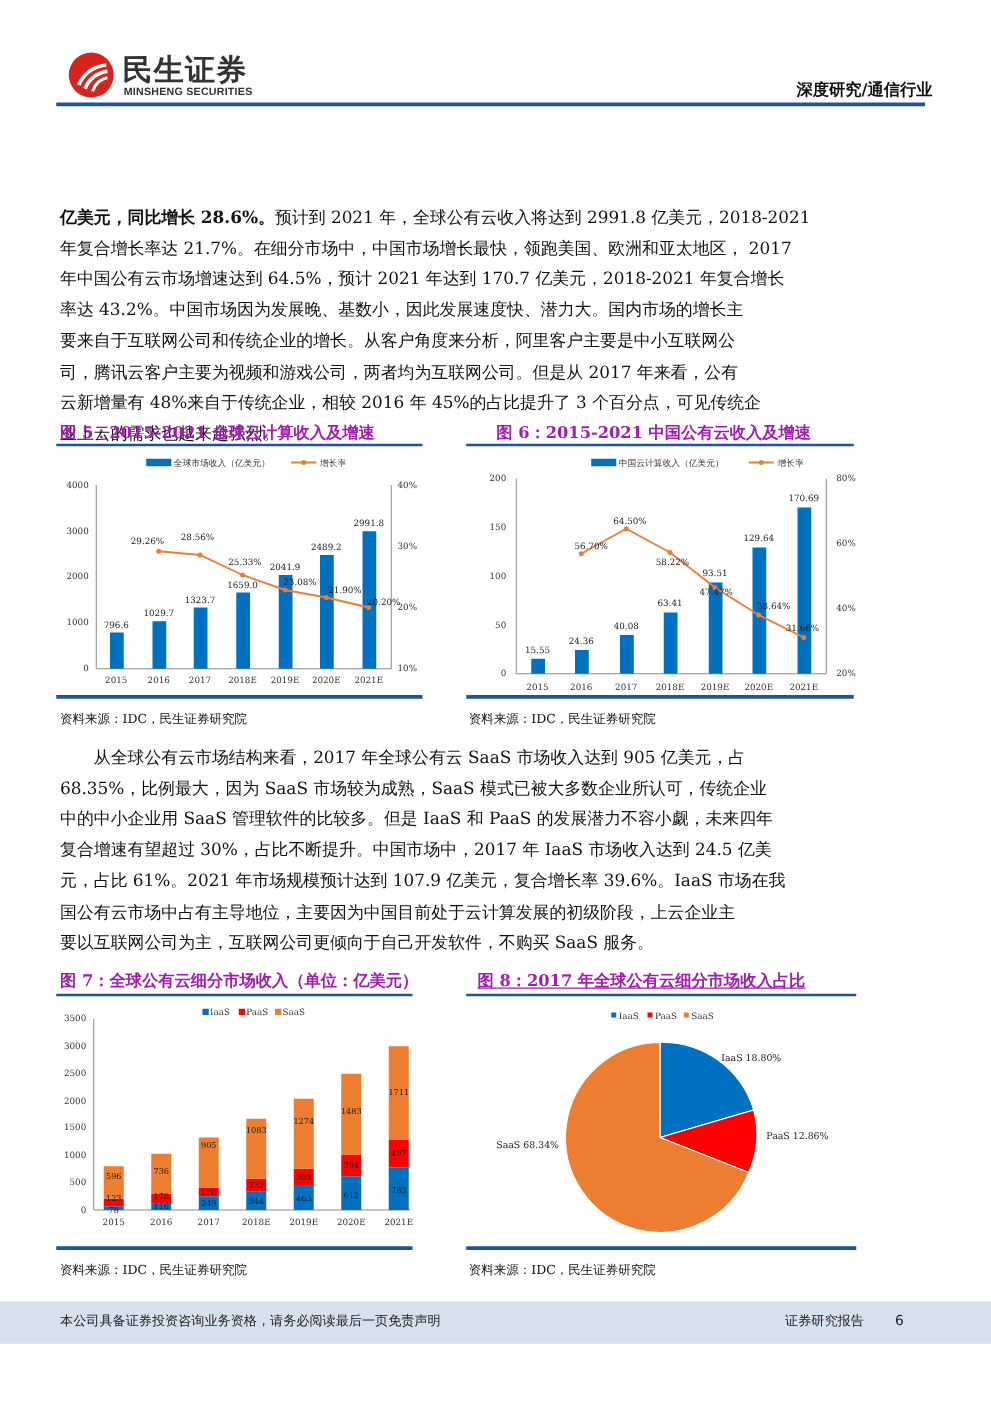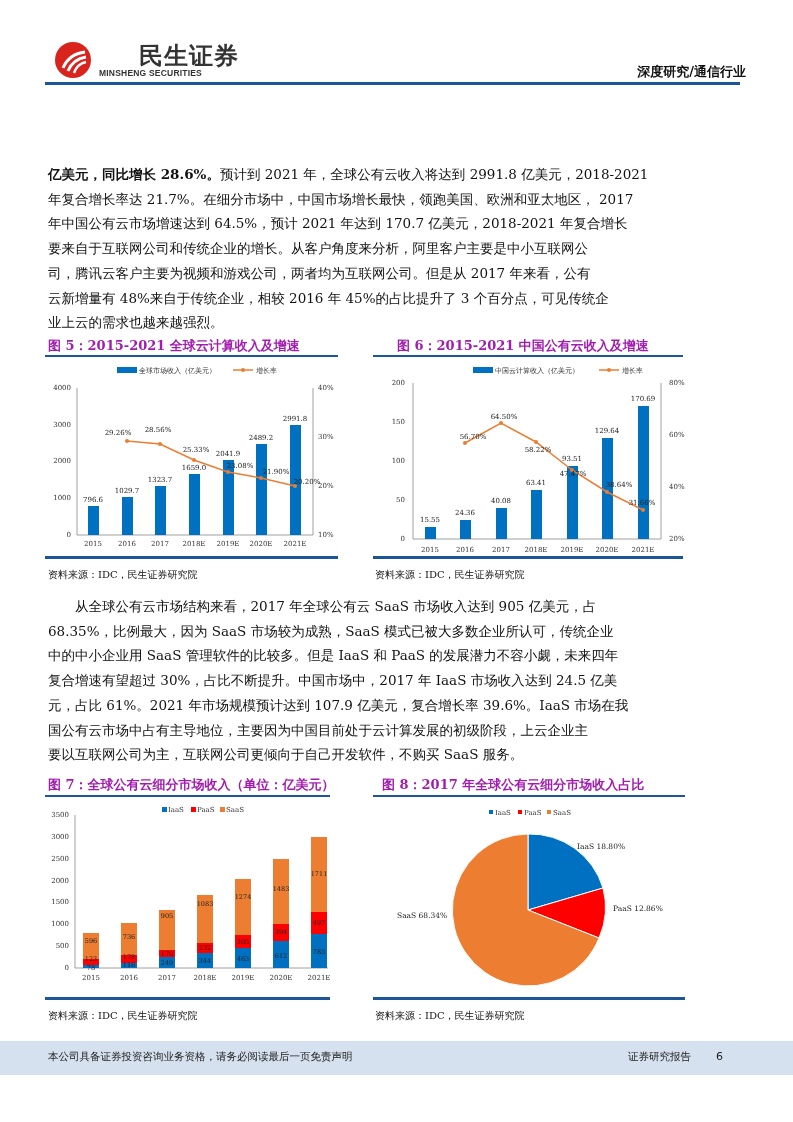--- a/index.html
+++ b/index.html
@@ -1,20 +1,20 @@
 <!DOCTYPE html>
 <html><head>
 <meta charset="utf-8">
 <style>
   html, body { margin:0; padding:0; background:#fff; }
   body { width:793px; height:1122px; position:relative; overflow:hidden;
          font-family:"DejaVu Serif","Liberation Serif",serif; color:#111; }
   .abs { position:absolute; }
   .logo-circle { left:55px; top:42px; width:36px; height:36px; border-radius:50%; background:#d9241d; }
-  .logo-cn { left:98px; top:40px; font-family:Liberation Serif, serif; font-weight:bold; font-size:24px; color:#333; letter-spacing:1px;margin-left:41px; }
+  .logo-cn { left:98px; top:40px; font-family:Liberation Serif, serif; font-weight:bold; font-size:24px; color:#333; letter-spacing:1px; }
   .logo-en { left:99px; top:68px; font-family:"Liberation Sans","DejaVu Sans",sans-serif; font-weight:bold; font-size:8.5px; color:#333; letter-spacing:0.2px; }
   .header-right { right:47px; top:63px; font-family:"DejaVu Serif",serif; font-weight:bold; font-size:13px; }
   .header-rule { left:45px; top:82px; width:695px; height:3px; background:#1c5598; }
   .para { left:48px; width:700px; font-size:13.5px; line-height:24.7px; text-align:justify; }
   .para p { margin:0; }
   .fig-title { font-weight:bold; font-size:13px; color:#a21caf; }
   .fig-rule { height:2px; background:#1c5598; }
   .source { font-size:10px; color:#111; }
   .footer { left:0; top:1041px; width:793px; height:34px; background:#d5e1ee; }
   .footer-left { left:48px; top:1050px; font-family:"DejaVu Sans","Liberation Sans",sans-serif; font-size:10.5px; color:#222; }
@@ -34,20 +34,21 @@
 </div>
 <div class="abs logo-cn">民生证券</div>
 <div class="abs logo-en">MINSHENG SECURITIES</div>
 <div class="abs header-right">深度研究/通信行业</div>
 <div class="abs header-rule"></div>
 
 <div class="abs para" style="top:126px;margin-top:36px;">
   <p><b>亿美元，同比增长 28.6%。</b><span>预计到 2021 年，全球公有云收入将达到 2991.8 亿美元，2018-2021</span></p>
   <p>年复合增长率达 21.7%。在细分市场中，中国市场增长最快，领跑美国、欧洲和亚太地区， 2017</p>
   <p>年中国公有云市场增速达到 64.5%，预计 2021 年达到 170.7 亿美元，2018-2021 年复合增长</p>
+  <p>率达 43.2%。中国市场因为发展晚、基数小，因此发展速度快、潜力大。国内市场的增长主</p>
   <p>要来自于互联网公司和传统企业的增长。从客户角度来分析，阿里客户主要是中小互联网公</p>
   <p>司，腾讯云客户主要为视频和游戏公司，两者均为互联网公司。但是从 2017 年来看，公有</p>
   <p>云新增量有 48%来自于传统企业，相较 2016 年 45%的占比提升了 3 个百分点，可见传统企</p>
   <p>业上云的需求也越来越强烈。</p>
 </div>
 
 <div class="abs fig-title" style="left:48px;top:337px;">图 5：2015-2021 全球云计算收入及增速</div>
 <div class="abs fig-rule" style="left:45px;top:355px;width:293px;"></div>
 <svg class="abs" style="left:45px;top:358px;" width="295" height="200">
 
@@ -288,21 +289,21 @@
     <text x="122" y="182">2017</text>
     <text x="160" y="182">2018E</text>
     <text x="198" y="182">2019E</text>
     <text x="236" y="182">2020E</text>
     <text x="274" y="182">2021E</text>
   </g>
 </svg>
 <div class="abs fig-rule" style="left:45px;top:997px;width:285px;height:3px;"></div>
 <div class="abs source" style="left:48px;top:1009px;">资料来源：IDC，民生证券研究院</div>
 
-<div class="abs fig-title" style="left:382px;top:776px;">图 8：2017 年全球公有云细分市场收入占比</div>
+<div class="abs fig-title" style="left:382px;top:776px;text-decoration:underline;">图 8：2017 年全球公有云细分市场收入占比</div>
 <div class="abs fig-rule" style="left:373px;top:795px;width:312px;"></div>
 <svg class="abs" style="left:373px;top:798px;" width="312" height="200">
   <g font-size="7" fill="#333">
     <rect x="116" y="12" width="4" height="4" fill="#0070c0"></rect>
       <text x="122" y="17">IaaS</text>
     <rect x="145" y="12" width="4" height="4" fill="#ff0000"></rect>
       <text x="151" y="17">PaaS</text>
     <rect x="174" y="12" width="4" height="4" fill="#ed7d31"></rect>
       <text x="180" y="17">SaaS</text>
   </g>

